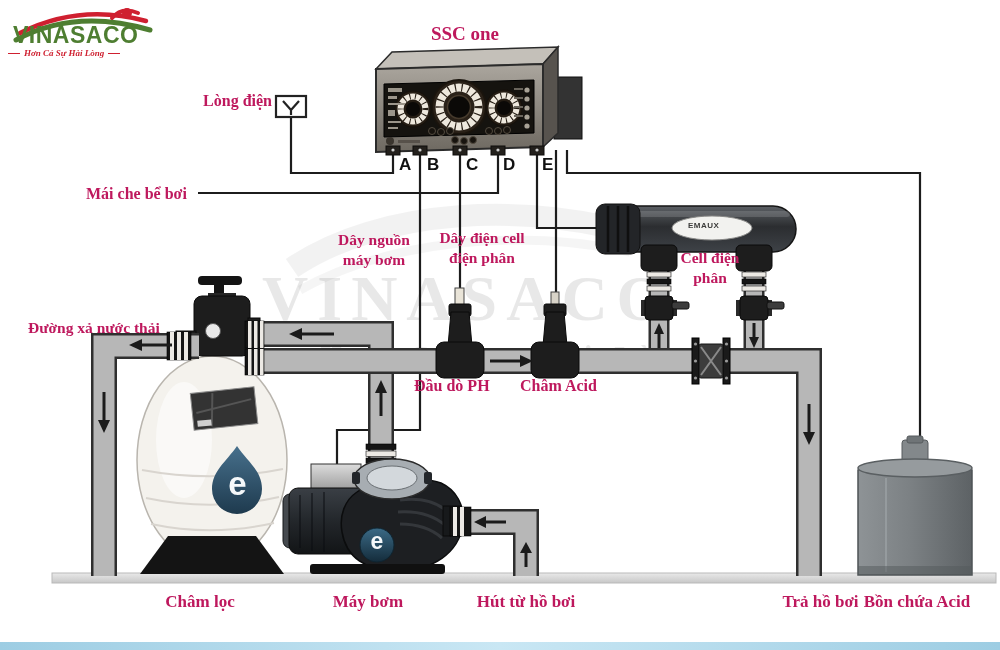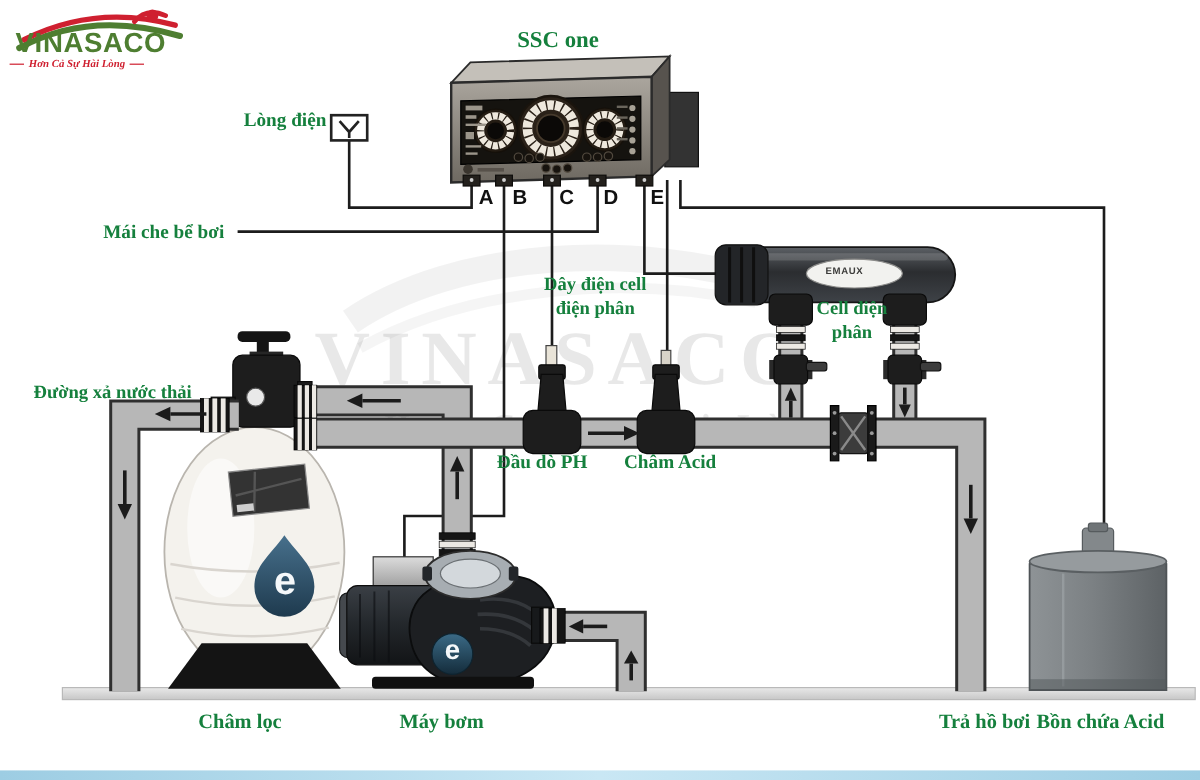--- a/index.html
+++ b/index.html
@@ -4,21 +4,21 @@
 <style>
   html,body{margin:0;padding:0;background:#fff;}
   .stage{position:relative;width:1000px;height:650px;background:#fff;overflow:hidden;
          font-family:"Liberation Serif","DejaVu Serif",serif;}
   .stage svg{position:absolute;left:0;top:0;z-index:2;}
   
   .wm{position:absolute;z-index:1;color:rgba(90,90,90,.14);font-weight:bold;}
   .wm-name{left:262px;top:262px;font-size:64px;letter-spacing:9px;text-transform:uppercase;}
   .wm-tag{left:318px;top:340px;font-size:29px;letter-spacing:7px;font-style:italic;color:rgba(120,120,120,.16);}
   
-  .lbl{position:absolute;z-index:3;font-weight:bold;color:#15803d;font-size:16px;
+  .lbl{position:absolute;z-index:3;font-weight:bold;color:#be185d;font-size:16px;
        line-height:1.3;white-space:nowrap;}
   .lbl.ctr{text-align:center;white-space:normal;}
   .port{position:absolute;z-index:3;font-family:"Liberation Sans","DejaVu Sans",sans-serif;
         font-weight:bold;font-size:17px;color:#111;}
   .overlay{position:absolute;z-index:3;font-weight:bold;}
   
   .brand-name{left:13px;top:22px;font-family:"Liberation Sans","DejaVu Sans",sans-serif;
               font-size:23px;letter-spacing:.5px;color:var(--brand-green,#4e7e31);z-index:3;position:absolute;font-weight:bold;}
   .brand-tag{position:absolute;z-index:3;left:8px;top:48px;width:122px;display:flex;align-items:center;gap:4px;
              color:var(--brand-red,#cf2030);font-style:italic;font-size:9px;font-weight:bold;}
@@ -413,34 +413,39 @@
 
   <div class="port" style="left:399px;top:155px;">A</div>
   <div class="port" style="left:427px;top:155px;">B</div>
   <div class="port" style="left:466px;top:155px;">C</div>
   <div class="port" style="left:503px;top:155px;">D</div>
   <div class="port" style="left:542px;top:155px;">E</div>
 
   <div class="lbl" style="left:178px;top:91px;width:94px;text-align:right;">Lòng điện</div>
   <div class="lbl" style="left:86px;top:184px;">Mái che bể bơi</div>
 
-  <div class="lbl ctr" style="left:450px;top:228px;width:92px;font-size:15.5px;">
+  <div class="lbl ctr" style="left:330px;top:230px;width:88px;font-size:15.5px;">
+    <div>Dây nguồn</div>
+    <div>máy bơm</div>
+  </div>
+  <div class="lbl ctr" style="left:436px;top:228px;width:92px;font-size:15.5px;">
     <div>Dây điện cell</div>
     <div>điện phân</div>
   </div>
   <div class="lbl" style="left:28px;top:318px;font-size:15.5px;">Đường xả nước thải</div>
 
   <div class="lbl ctr" style="left:670px;top:248px;width:80px;font-size:15.5px;">
     <div>Cell điện</div>
     <div>phân</div>
   </div>
   <div class="lbl" style="left:414px;top:376px;">Đầu dò PH</div>
   <div class="lbl" style="left:520px;top:376px;">Châm Acid</div>
 
   <div class="lbl ctr" style="left:155px;top:591px;width:90px;font-size:17px;">Châm lọc</div>
   <div class="lbl ctr" style="left:320px;top:591px;width:96px;font-size:17px;">Máy bơm</div>
+  <div class="lbl ctr" style="left:463px;top:591px;width:126px;font-size:17px;">Hút từ hồ bơi</div>
   <div class="lbl ctr" style="left:773px;top:591px;width:95px;font-size:17px;">Trả hồ bơi</div>
   <div class="lbl ctr" style="left:856px;top:591px;width:122px;font-size:17px;">Bồn chứa Acid</div>
 
   <div class="overlay" style="left:688px;top:221px;width:48px;text-align:left;font-size:8px;color:#3c3c3a;letter-spacing:.5px;font-family:'Liberation Sans','DejaVu Sans',sans-serif;">EMAUX</div>
   <div class="overlay" style="left:221px;top:465px;width:33px;text-align:center;font-size:33px;color:#f5f8fa;font-family:'Liberation Sans','DejaVu Sans',sans-serif;">e</div>
   <div class="overlay" style="left:366px;top:528px;width:22px;text-align:center;font-size:23px;color:#f5f8fa;font-family:'Liberation Sans','DejaVu Sans',sans-serif;">e</div>
 </div>
 
 </body></html>

